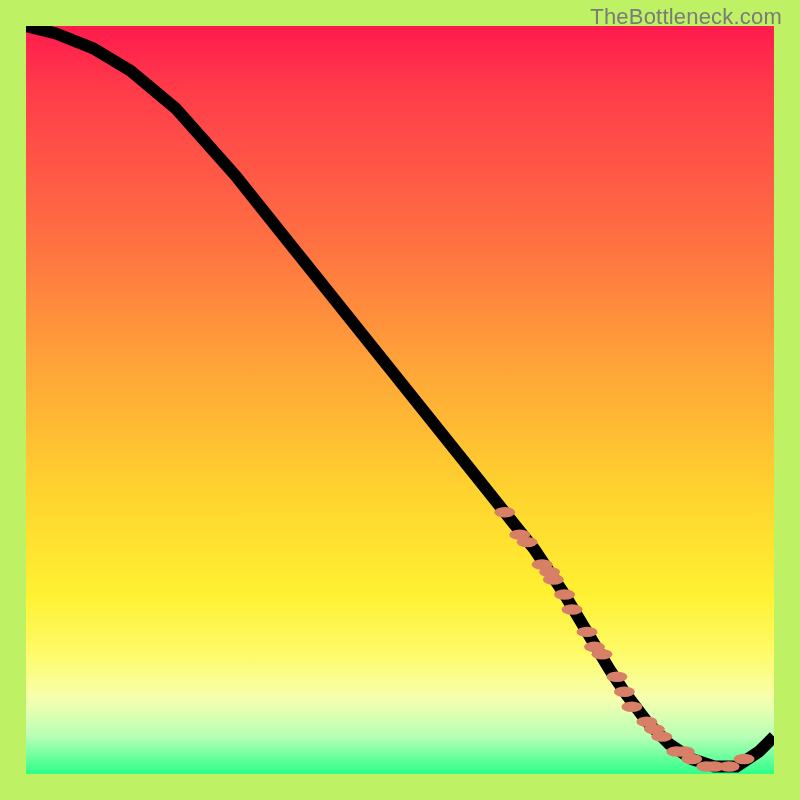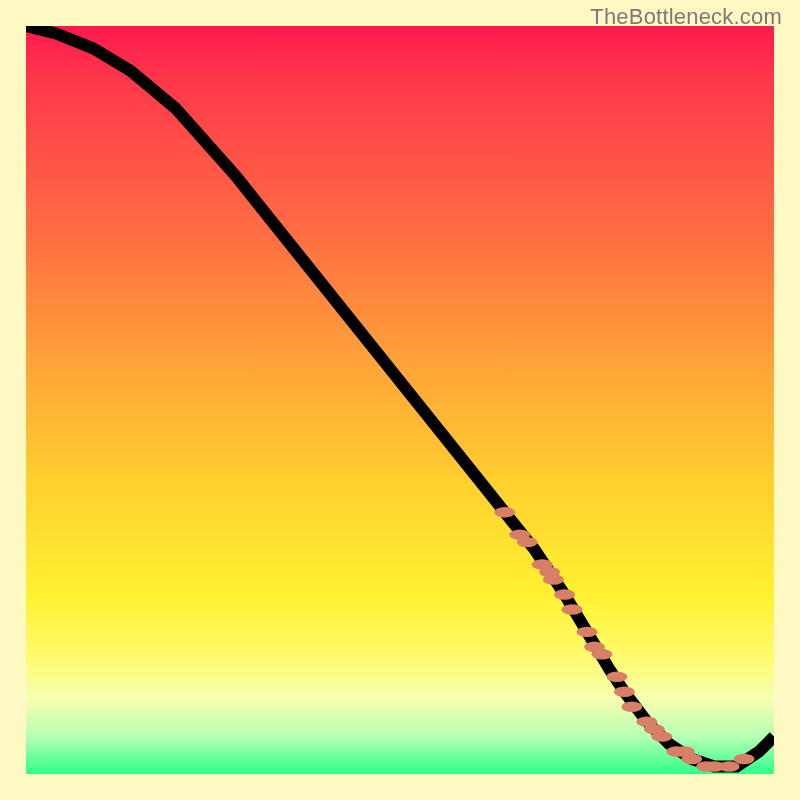--- a/index.html
+++ b/index.html
@@ -6,21 +6,21 @@
   body {
     width: 800px;
     height: 800px;
     background: #000;
     position: relative;
     font-family: Arial, Helvetica, sans-serif;
   }
   .outer {
     position: absolute;
     inset: 0;
-    background: #fef9c3;
+    background: #bef264;
   }
   .watermark {
     position: absolute;
     top: 4px;
     right: 18px;
     color: #7a7a7a;
     font-size: 22px;
     font-weight: 400;
     letter-spacing: 0.2px;
     z-index: 10;

